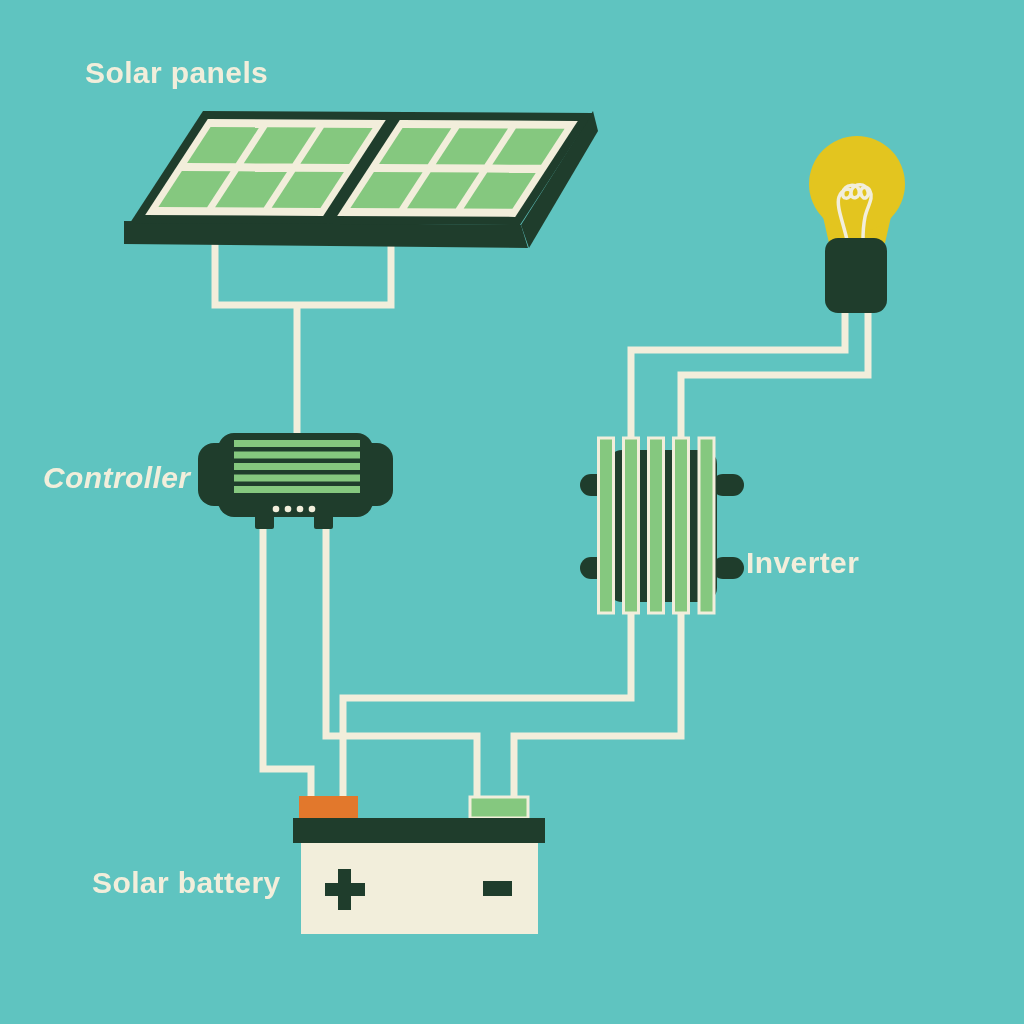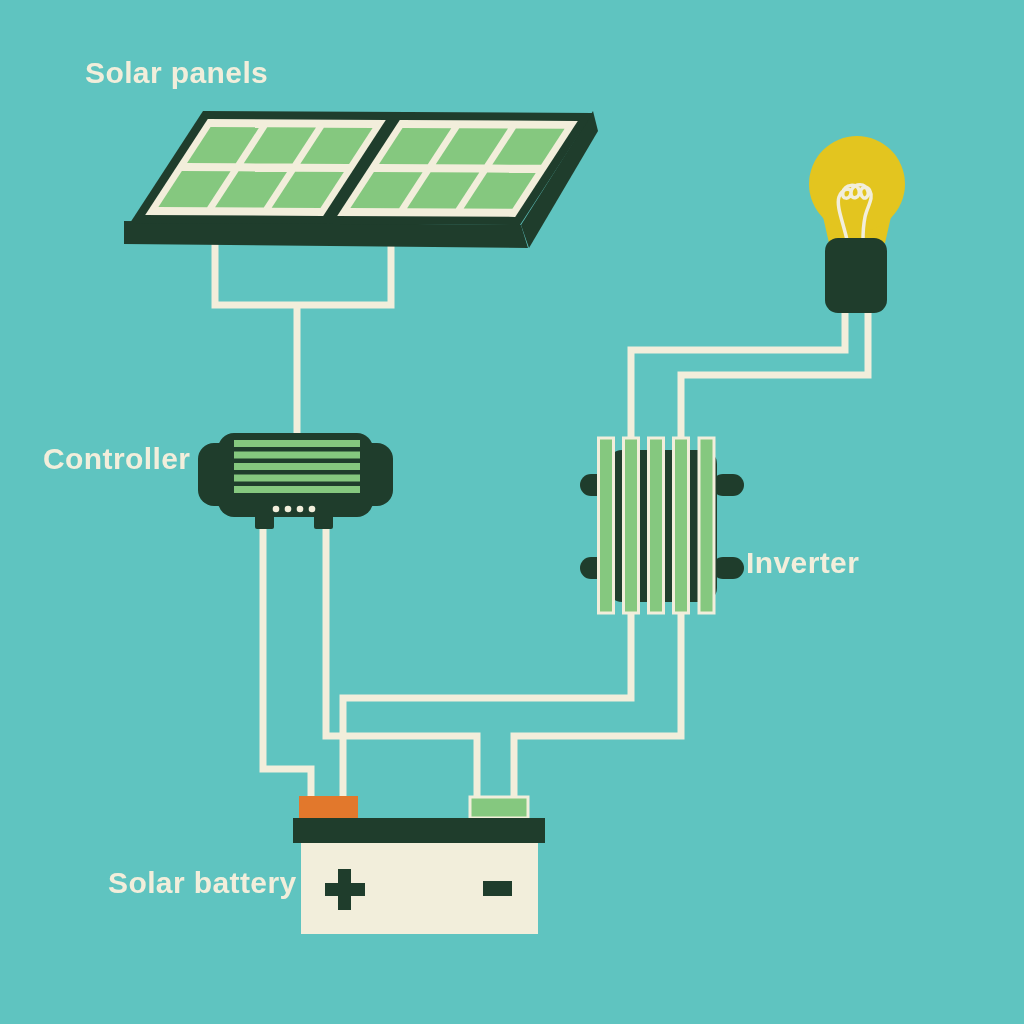--- a/index.html
+++ b/index.html
@@ -16,23 +16,23 @@
     background:var(--background);overflow:hidden;
     font-family:"Liberation Sans",sans-serif;
   }
   .stage svg{position:absolute;left:0;top:0;width:1024px;height:1024px;display:block;}
   .label{
     position:absolute;color:var(--cream);
     font-size:30px;font-weight:600;letter-spacing:.4px;line-height:34px;
     white-space:nowrap;user-select:none;
   }
   .label-solar-panels{left:85px;top:56px;}
-  .label-controller{left:43px;top:442px;}
+  .label-controller{left:43px;top:461px;font-style:italic;}
   .label-inverter{left:746px;top:514px;margin-top:32px;}
-  .label-solar-battery{left:108px;top:866px;}
+  .label-solar-battery{left:92px;top:866px;}
 
   .dark{fill:var(--dark-green);}
   .green{fill:var(--light-green);}
   .cream{fill:var(--cream);}
   .orange{fill:var(--orange);}
   .yellow{fill:var(--yellow);}
   .wire{fill:none;stroke:var(--cream);stroke-width:7;}
   .bar{fill:var(--light-green);stroke:var(--cream);stroke-width:3;}
   .gterm{fill:var(--light-green);stroke:var(--cream);stroke-width:3;}
   .filament{fill:none;stroke:var(--cream);stroke-width:3.5;stroke-linecap:round;stroke-linejoin:round;}

